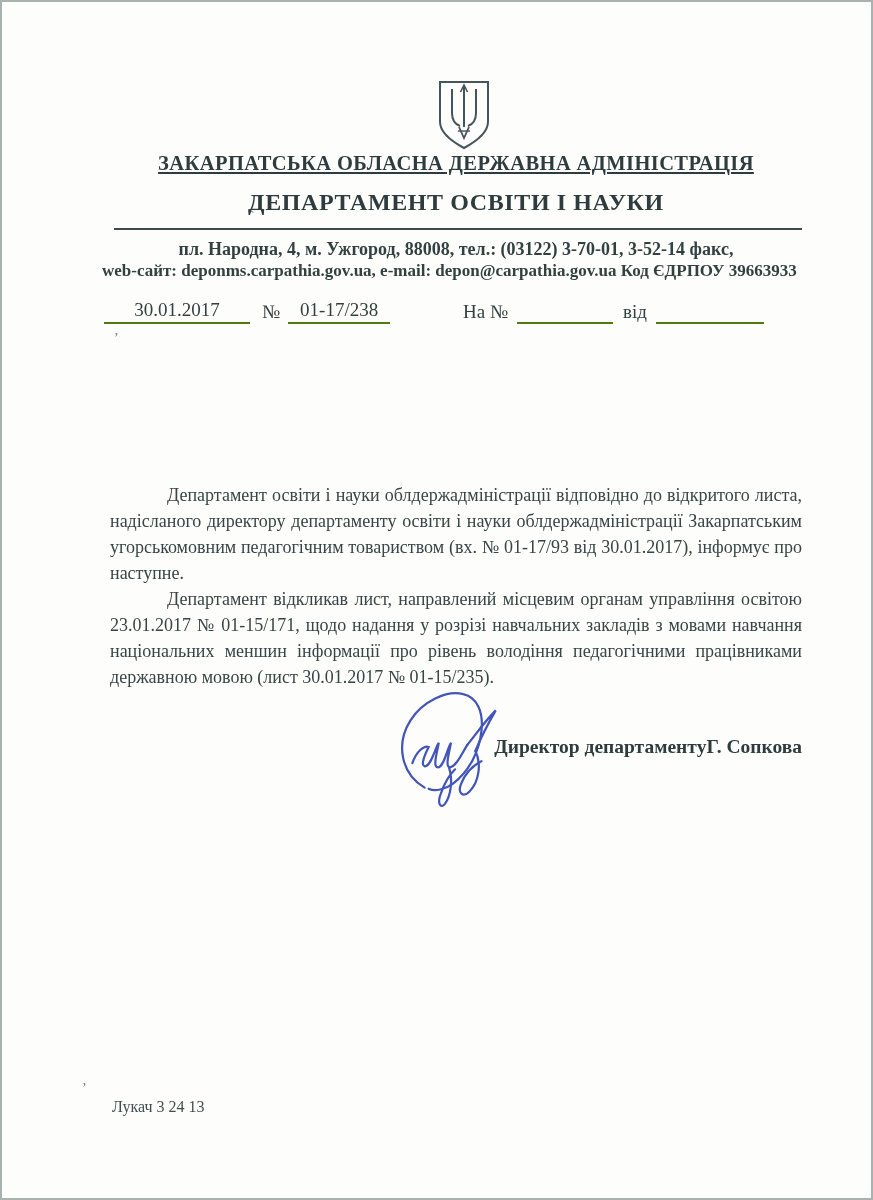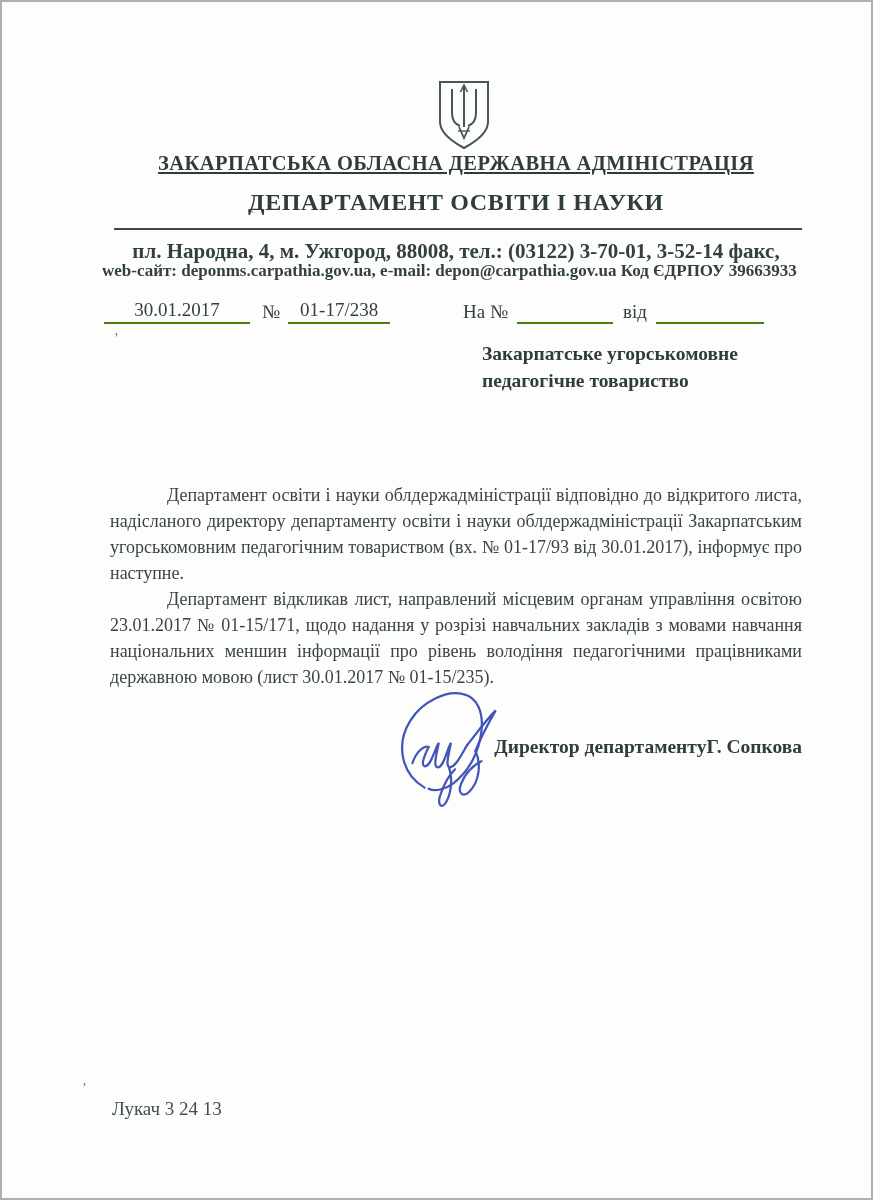--- a/index.html
+++ b/index.html
@@ -14,42 +14,42 @@
   }
   .doc{position:absolute;left:108px;top:0;width:692px;height:100%;}
   .emblem{position:absolute;left:325px;top:78px;width:58px;height:70px;}
   .emblem svg{display:block;}
   .org1{position:absolute;top:150px;left:0;width:100%;text-align:center;
         font-weight:bold;font-size:20.5px;letter-spacing:.4px;color:#2f3c3d;white-space:nowrap;text-decoration:underline;}
   .org2{position:absolute;top:187px;left:0;width:100%;text-align:center;
         font-weight:bold;font-size:24px;letter-spacing:.6px;color:#2f3c3d;}
   .rule{position:absolute;top:226px;left:4px;width:688px;height:2px;background:#3d4b4d;}
   .addr1{position:absolute;top:237px;left:0;width:100%;text-align:center;
-         font-weight:bold;font-size:21px;color:#32413f;white-space:nowrap;}
+         font-weight:bold;font-size:18px;color:#32413f;white-space:nowrap;}
   .addr2{position:absolute;top:259px;left:-8px;width:708px;text-align:left;
          font-weight:bold;font-size:17px;color:#32413f;white-space:nowrap;}
   .refrow{position:absolute;top:296px;left:0;width:692px;display:flex;align-items:flex-end;
           font-size:19px;line-height:24px;}
   .uline{border-bottom:2px solid #4d7c0f;display:inline-block;text-align:center;}
   .u-date{width:146px;margin-left:-6px;}
   .numero{margin-left:12px;}
   .u-num{width:102px;margin-left:8px;}
   .na-group{margin-left:auto;margin-right:38px;display:flex;align-items:flex-end;}
   .blank1{width:96px;margin-left:9px;}
   .blank2{width:108px;margin-left:9px;}
   .vid{margin-left:10px;}
   .recipient{position:absolute;top:338px;left:372px;font-weight:bold;font-size:19.5px;
              line-height:27px;color:#2f3c3d;}
   .bodytext{position:absolute;top:480px;left:0;width:692px;font-size:18px;
             line-height:26px;text-align:justify;color:#384544;}
   .bodytext p{margin:0;text-indent:57px;}
   .signrow{position:absolute;top:734px;left:0;width:692px;display:flex;
            justify-content:flex-end;font-weight:bold;font-size:19.5px;color:#2f3c3d;}
   .sig{position:absolute;left:280px;top:684px;width:122px;height:126px;}
-  .footer{position:absolute;top:1096px;left:2px;font-size:19px;color:#41504f;}
+  .footer{position:absolute;top:1096px;left:2px;font-size:16px;color:#41504f;}
   .artifact{position:absolute;color:#74807f;font-size:14px;line-height:10px;}
 </style>
 </head>
 <body>
 
 <div class="page">
 
   <div class="artifact" style="top:210px;left:248px;">`</div>
   <div class="artifact" style="top:324px;left:112px;">‚</div>
   <div class="artifact" style="top:1082px;left:80px;">’</div>
@@ -81,24 +81,20 @@
       <span class="numero">№</span>
       <span class="uline u-num">01-17/238</span>
       <span class="na-group">
         <span>На №</span>
         <span class="uline blank1"></span>
         <span class="vid">від</span>
         <span class="uline blank2"></span>
       </span>
     </div>
 
-    <div class="recipient">
-      <div>Закарпатське угорськомовне</div>
-      <div>педагогічне товариство</div>
-    </div>
 
     <div class="bodytext">
       <p>Департамент освіти і науки облдержадміністрації відповідно до відкритого листа, надісланого директору департаменту освіти і науки облдержадміністрації Закарпатським угорськомовним педагогічним товариством (вх. № 01-17/93 від 30.01.2017), інформує про наступне.</p>
       <p>Департамент відкликав лист, направлений місцевим органам управління освітою 23.01.2017 № 01-15/171, щодо надання у розрізі навчальних закладів з мовами навчання національних меншин інформації про рівень володіння педагогічними працівниками державною мовою (лист 30.01.2017 № 01-15/235).</p>
     </div>
 
     <div class="signrow">
       <span>Директор департаменту</span>
       <span>Г. Сопкова</span>
     </div>

